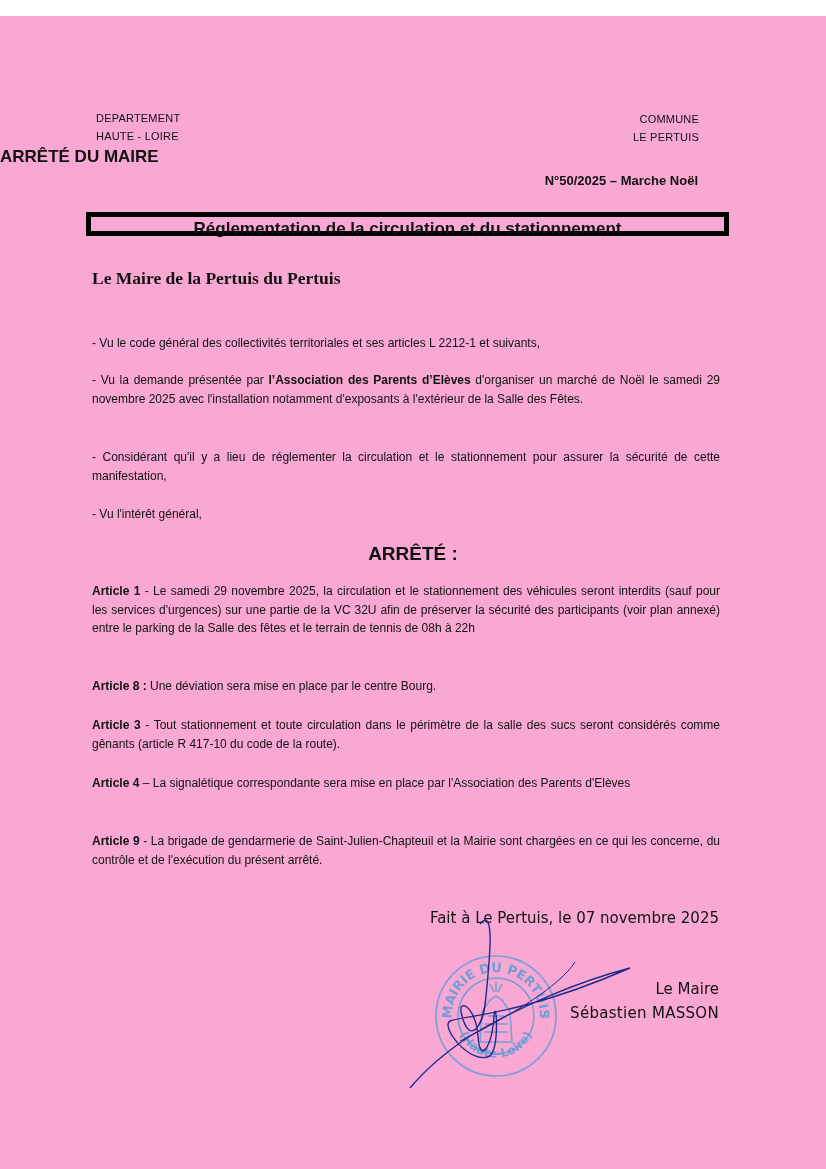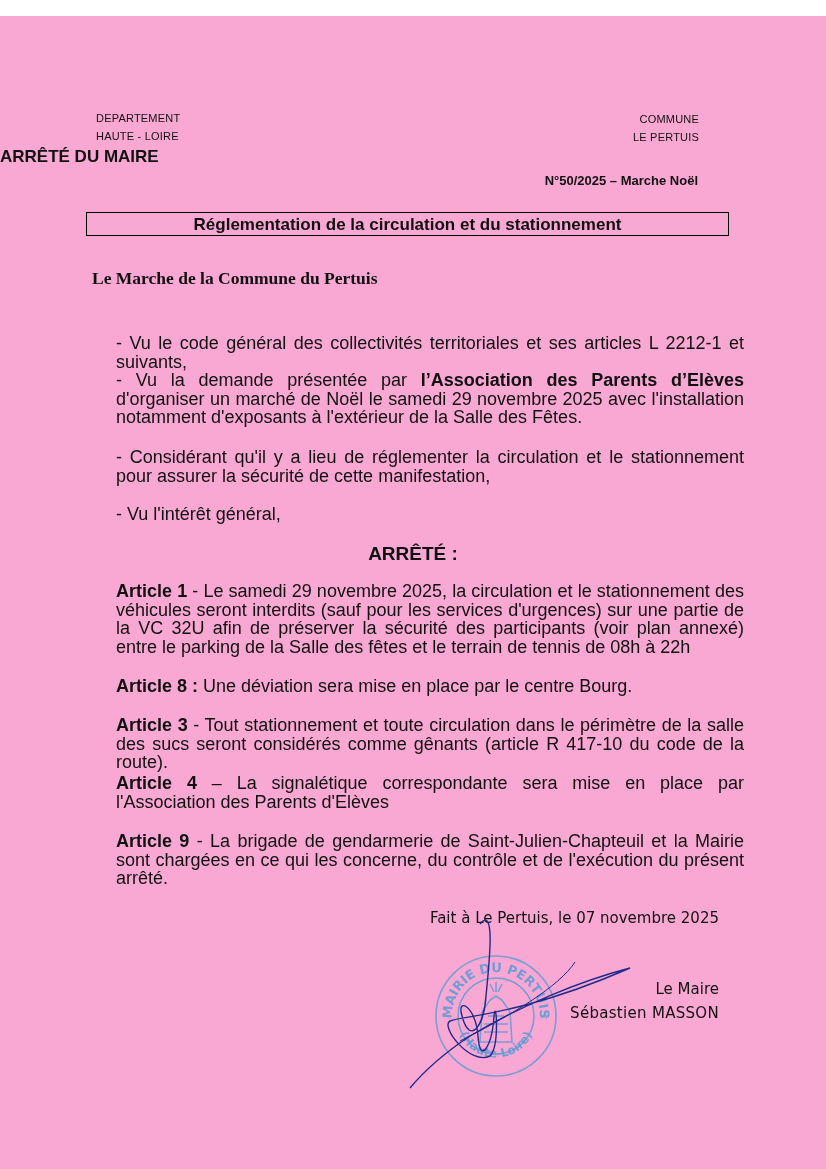--- a/index.html
+++ b/index.html
@@ -5,23 +5,23 @@
   html, body { margin: 0; padding: 0; background: #ffffff; }
   body { width: 826px; height: 1169px; position: relative; overflow: hidden; color: #111; }
   .page { position: absolute; left: 0; top: 16px; width: 826px; height: 1169px; background: #f9a8d4; }
   .sans { font-family: "Liberation Sans", "DejaVu Sans", sans-serif; }
   .serif { font-family: "Liberation Serif", "DejaVu Serif", serif; }
   .hdr-small { position: absolute; font-size: 11px; line-height: 18px; letter-spacing: 0.2px; }
   #dept { left: 96px; top: 93px; }
   #commune { right: 127px; top: 94px; text-align: right; }
   #title { position: absolute; left: 0; width: 826px; top: 131px; text-align: left; font-size: 17px; font-weight: bold; }
   #ref { position: absolute; right: 128px; top: 157px; font-size: 13px; font-weight: bold; }
-  #subject-box { position: absolute; left: 86px; top: 196px; width: 643px; height: 24px; border: 1px solid #000000; box-sizing: border-box; text-align: center; font-size: 17px; font-weight: bold; line-height: 24px; }
+  #subject-box { position: absolute; left: 86px; top: 196px; width: 643px; height: 24px; border: 5px solid #000000; box-sizing: border-box; text-align: center; font-size: 17px; font-weight: bold; line-height: 24px; }
   #mayor-intro { position: absolute; left: 92px; top: 252px; font-size: 17.5px; font-weight: bold; }
-  .para { position: absolute; left: 92px; width: 628px; font-size: 18px; line-height: 18.5px; text-align: justify; margin-left: 24px; }
+  .para { position: absolute; left: 92px; width: 628px; font-size: 12px; line-height: 18.5px; text-align: justify; }
   #v1 { top: 318px; }
   #v2 { top: 355px; }
   #v3 { top: 432px; }
   #v4 { top: 489px; }
   #arrete-heading { position: absolute; left: 0; width: 826px; top: 527px; text-align: center; font-size: 19px; font-weight: bold; }
   #a1 { top: 566px; }
   #a2 { top: 661px; }
   #a3 { top: 700px; }
   #a4 { top: 758px; }
   #a5 { top: 816px; }
@@ -47,21 +47,21 @@
     <div>LE PERTUIS</div>
   </div>
 
   <div id="title" class="sans">ARRÊTÉ DU MAIRE</div>
   <div id="ref" class="sans">N°50/2025 – Marche Noël</div>
 
   <div id="subject-box" class="sans">
     <span>Réglementation de la circulation et du stationnement</span>
   </div>
 
-  <div id="mayor-intro" class="serif">Le Marche de la Commune du Pertuis</div>
+  <div id="mayor-intro" class="serif">Le Maire de la Pertuis du Pertuis</div>
 
   <div id="v1" class="para sans">
     <span>- Vu le code général des collectivités territoriales et ses articles L 2212-1 et suivants,</span>
   </div>
 
   <div id="v2" class="para sans">
     <span>- Vu la demande présentée par </span><b>l’Association des Parents d’Elèves</b><span> d'organiser un marché de Noël le samedi 29 novembre 2025 avec l'installation notamment d'exposants à l'extérieur de la Salle des Fêtes.</span>
   </div>
 
   <div id="v3" class="para sans">

